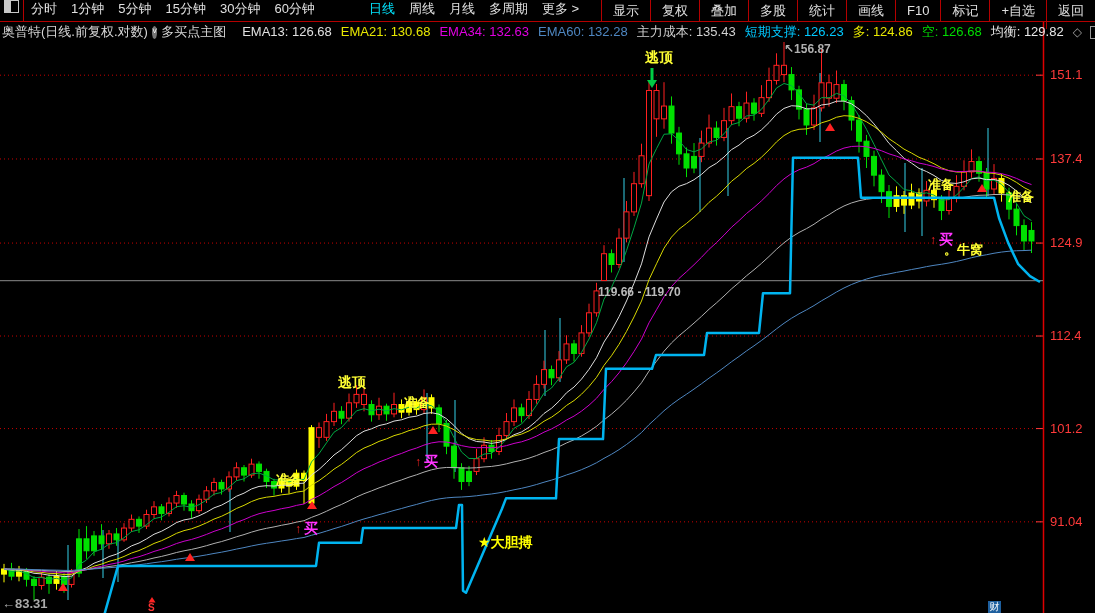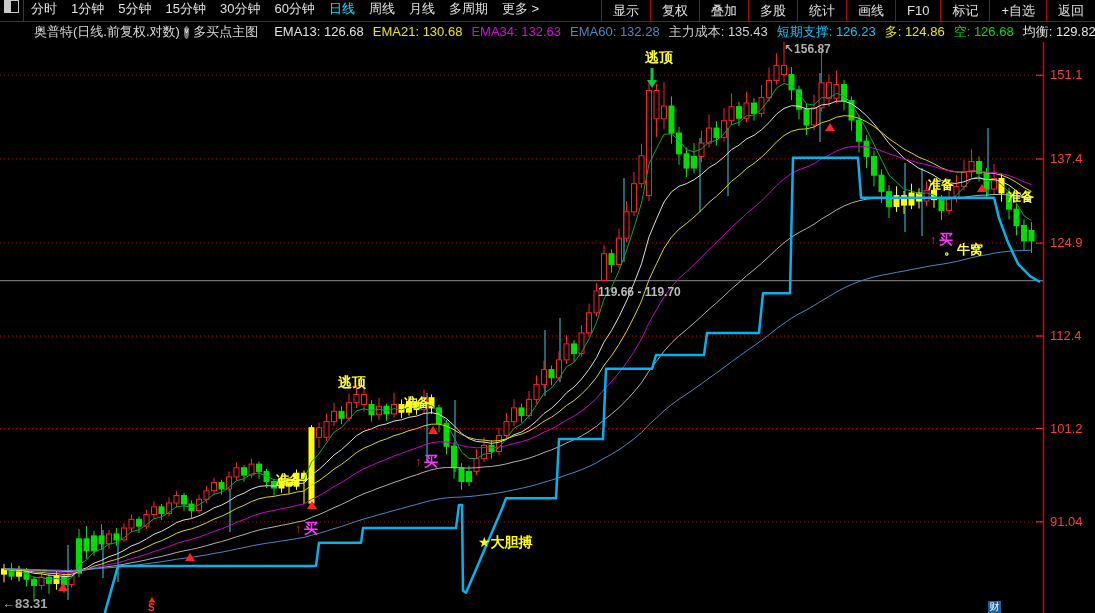--- a/index.html
+++ b/index.html
@@ -6,27 +6,27 @@
   body{width:1095px;height:613px;position:relative;overflow:hidden;
        font-family:"Liberation Sans","DejaVu Sans",sans-serif;}
   #chart-layer{position:absolute;left:0;top:0;z-index:1;}
   
   #topbar{position:absolute;left:0;top:0;width:1095px;height:21px;background:#000;
           border-bottom:1px solid #b40000;display:flex;align-items:flex-start;z-index:3;}
   .win-icon{width:13px;height:11px;border:1px solid #c8c8c8;margin:0 4px 0 4px;
             background:linear-gradient(90deg,#c8c8c8 0 6px,#000 6px);}
   .vsep{width:1px;height:21px;background:#b40000;}
   .menu-item{color:#e0e0e0;font-size:13px;padding:0 7px;white-space:nowrap;cursor:default;}
-  .menu-item.active{color:#00e5ff;}
+  .menu-item.active{color:#00e5ff;margin-left:40px;}
   #right-menu{margin-left:auto;display:flex;height:21px;align-items:center;}
   .rmenu-item{color:#e0e0e0;font-size:13px;padding:8px 11px;height:21px;line-height:21px;
               border-left:1px solid #b40000;white-space:nowrap;}
   
   #infobar{position:absolute;left:0;top:22px;width:1040px;height:20px;background:#000;
-           display:flex;align-items:center;z-index:3;font-size:13px;white-space:nowrap;padding-left:32px;}
+           display:flex;align-items:center;z-index:3;font-size:13px;white-space:nowrap;}
   #stock-title{color:#d8d8d8;margin-left:2px;}
   .collapse-circle{width:13px;height:13px;border-radius:50%;background:#777;color:#fff;
        font-size:9px;line-height:11px;text-align:center;margin:0 4px;display:inline-block;}
   #indicator-name{color:#d8d8d8;margin-right:16px;}
   .field{margin-right:9px;}
   #infobar-icons{margin-left:auto;display:flex;align-items:center;color:#999;}
   .diamond-icon{font-size:12px;margin-right:8px;color:#999;}
   .split-icon{width:11px;height:11px;border:1px solid #999;margin-right:8px;
               background:linear-gradient(90deg,#000 0 6px,#999 6px);}
   

